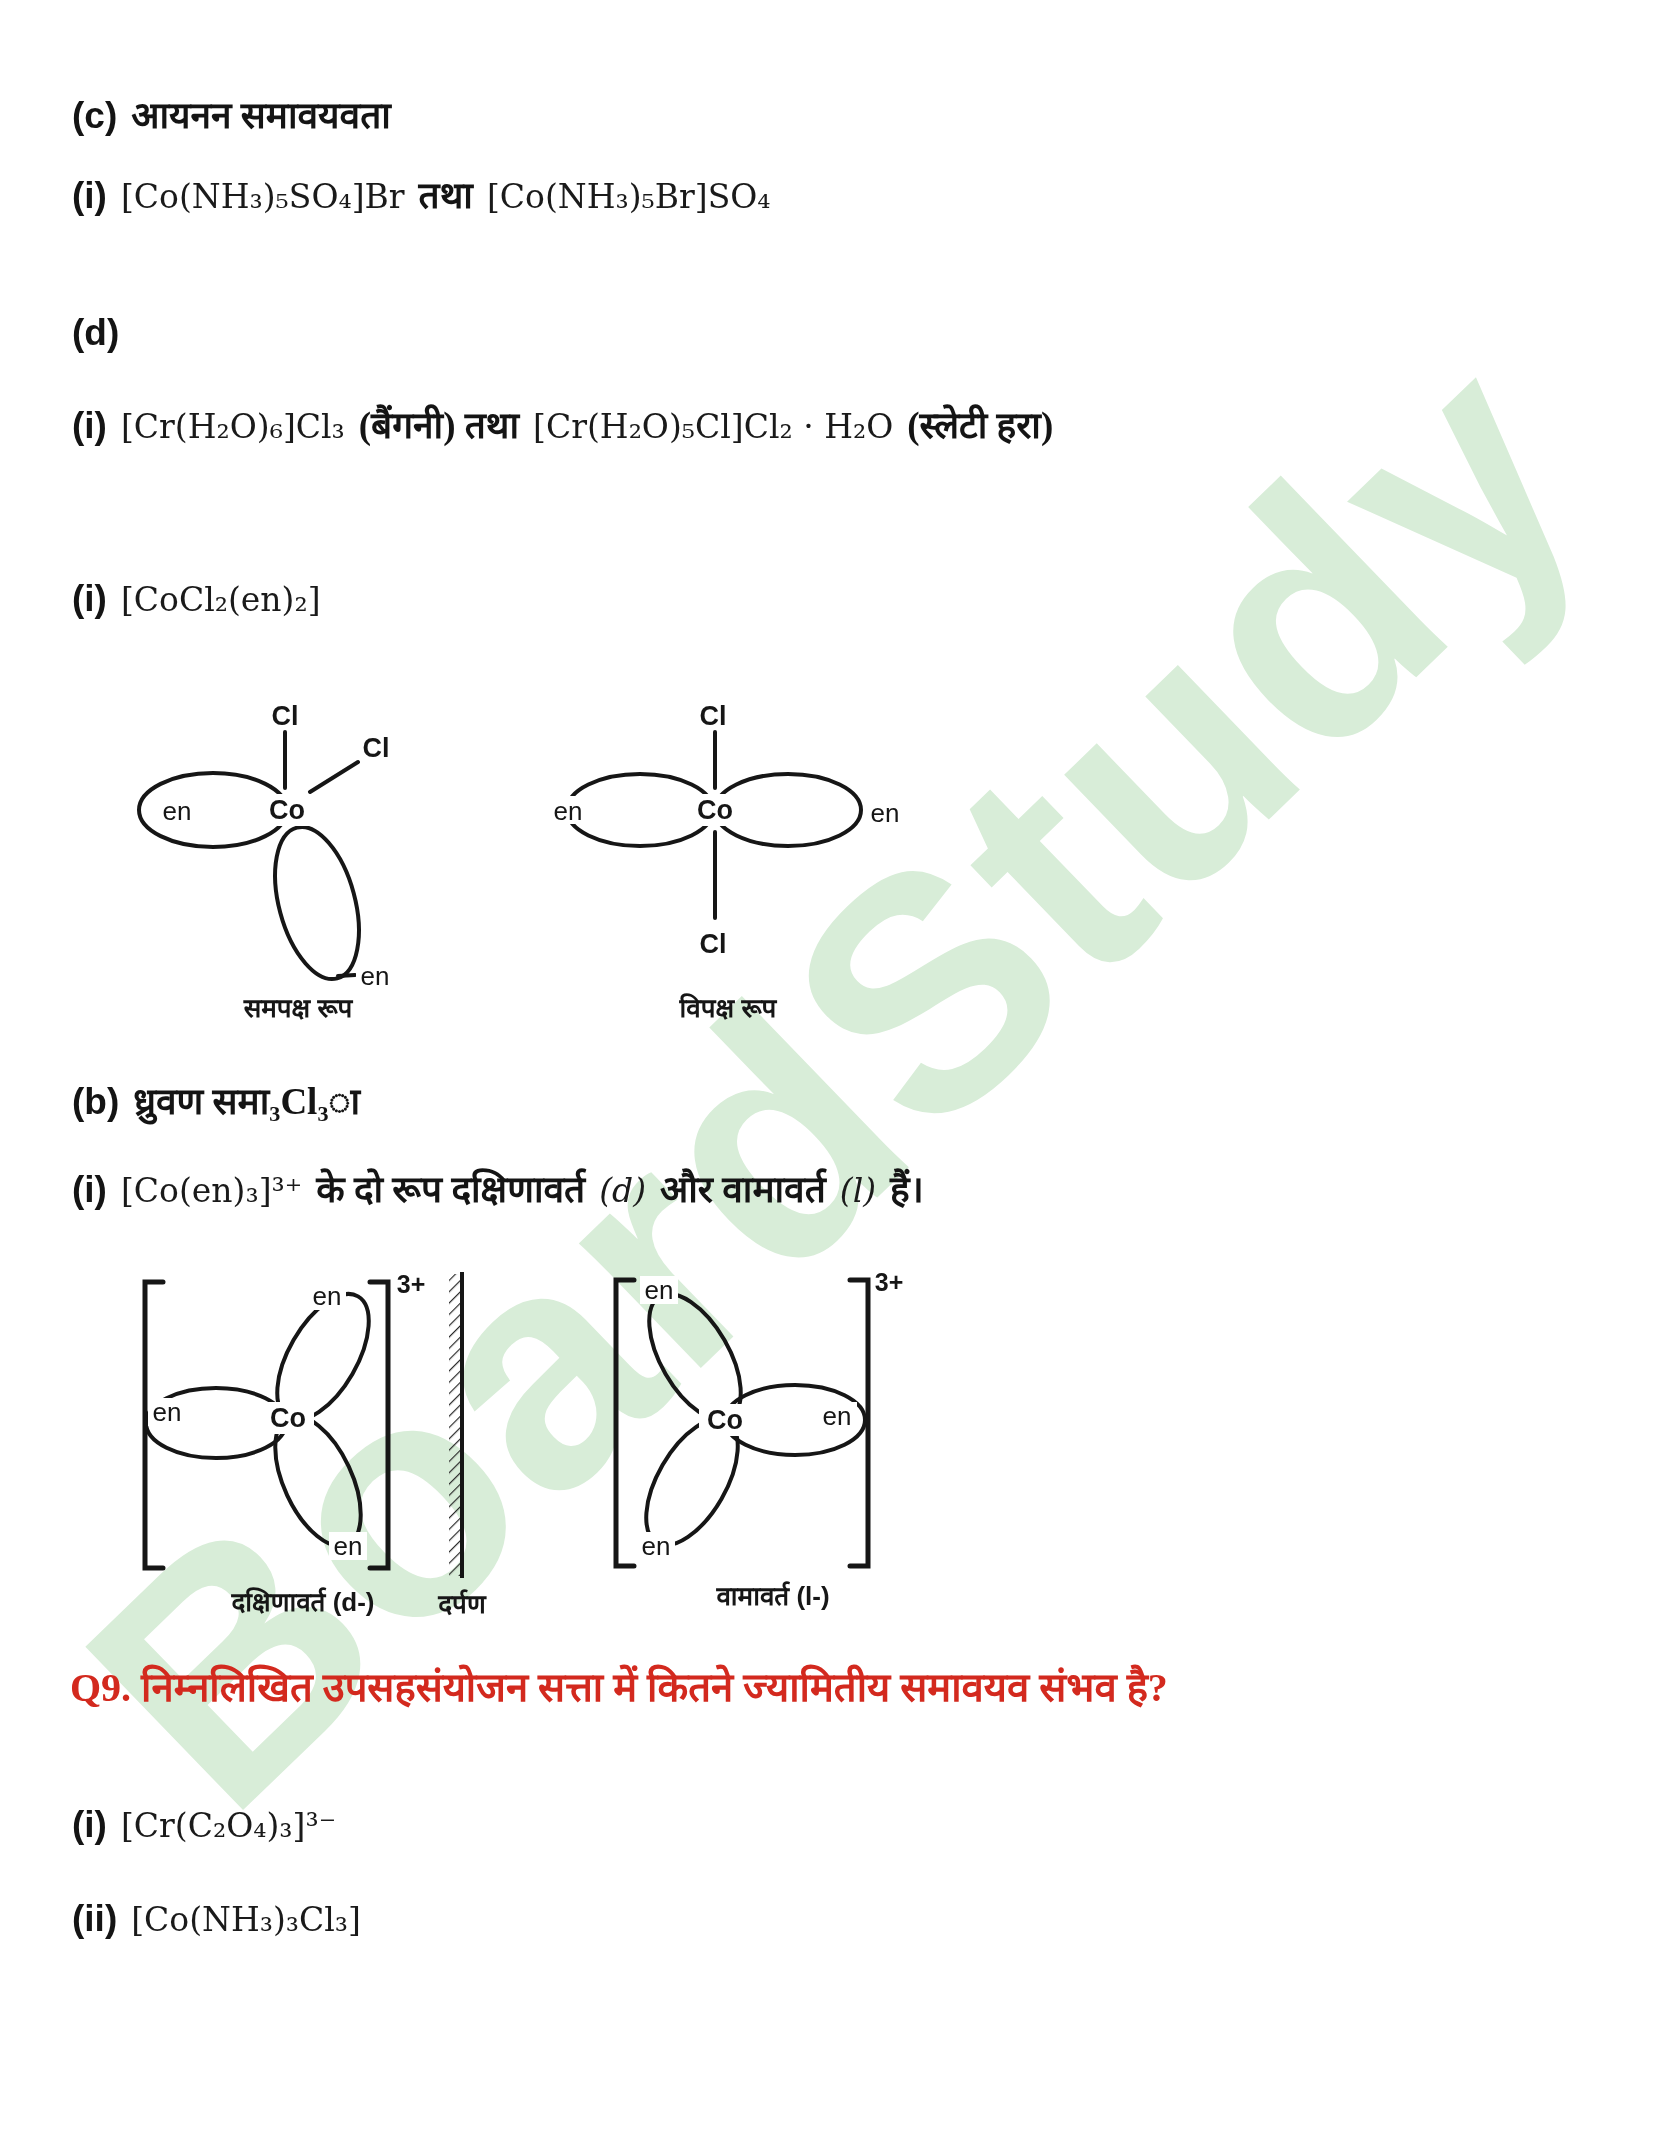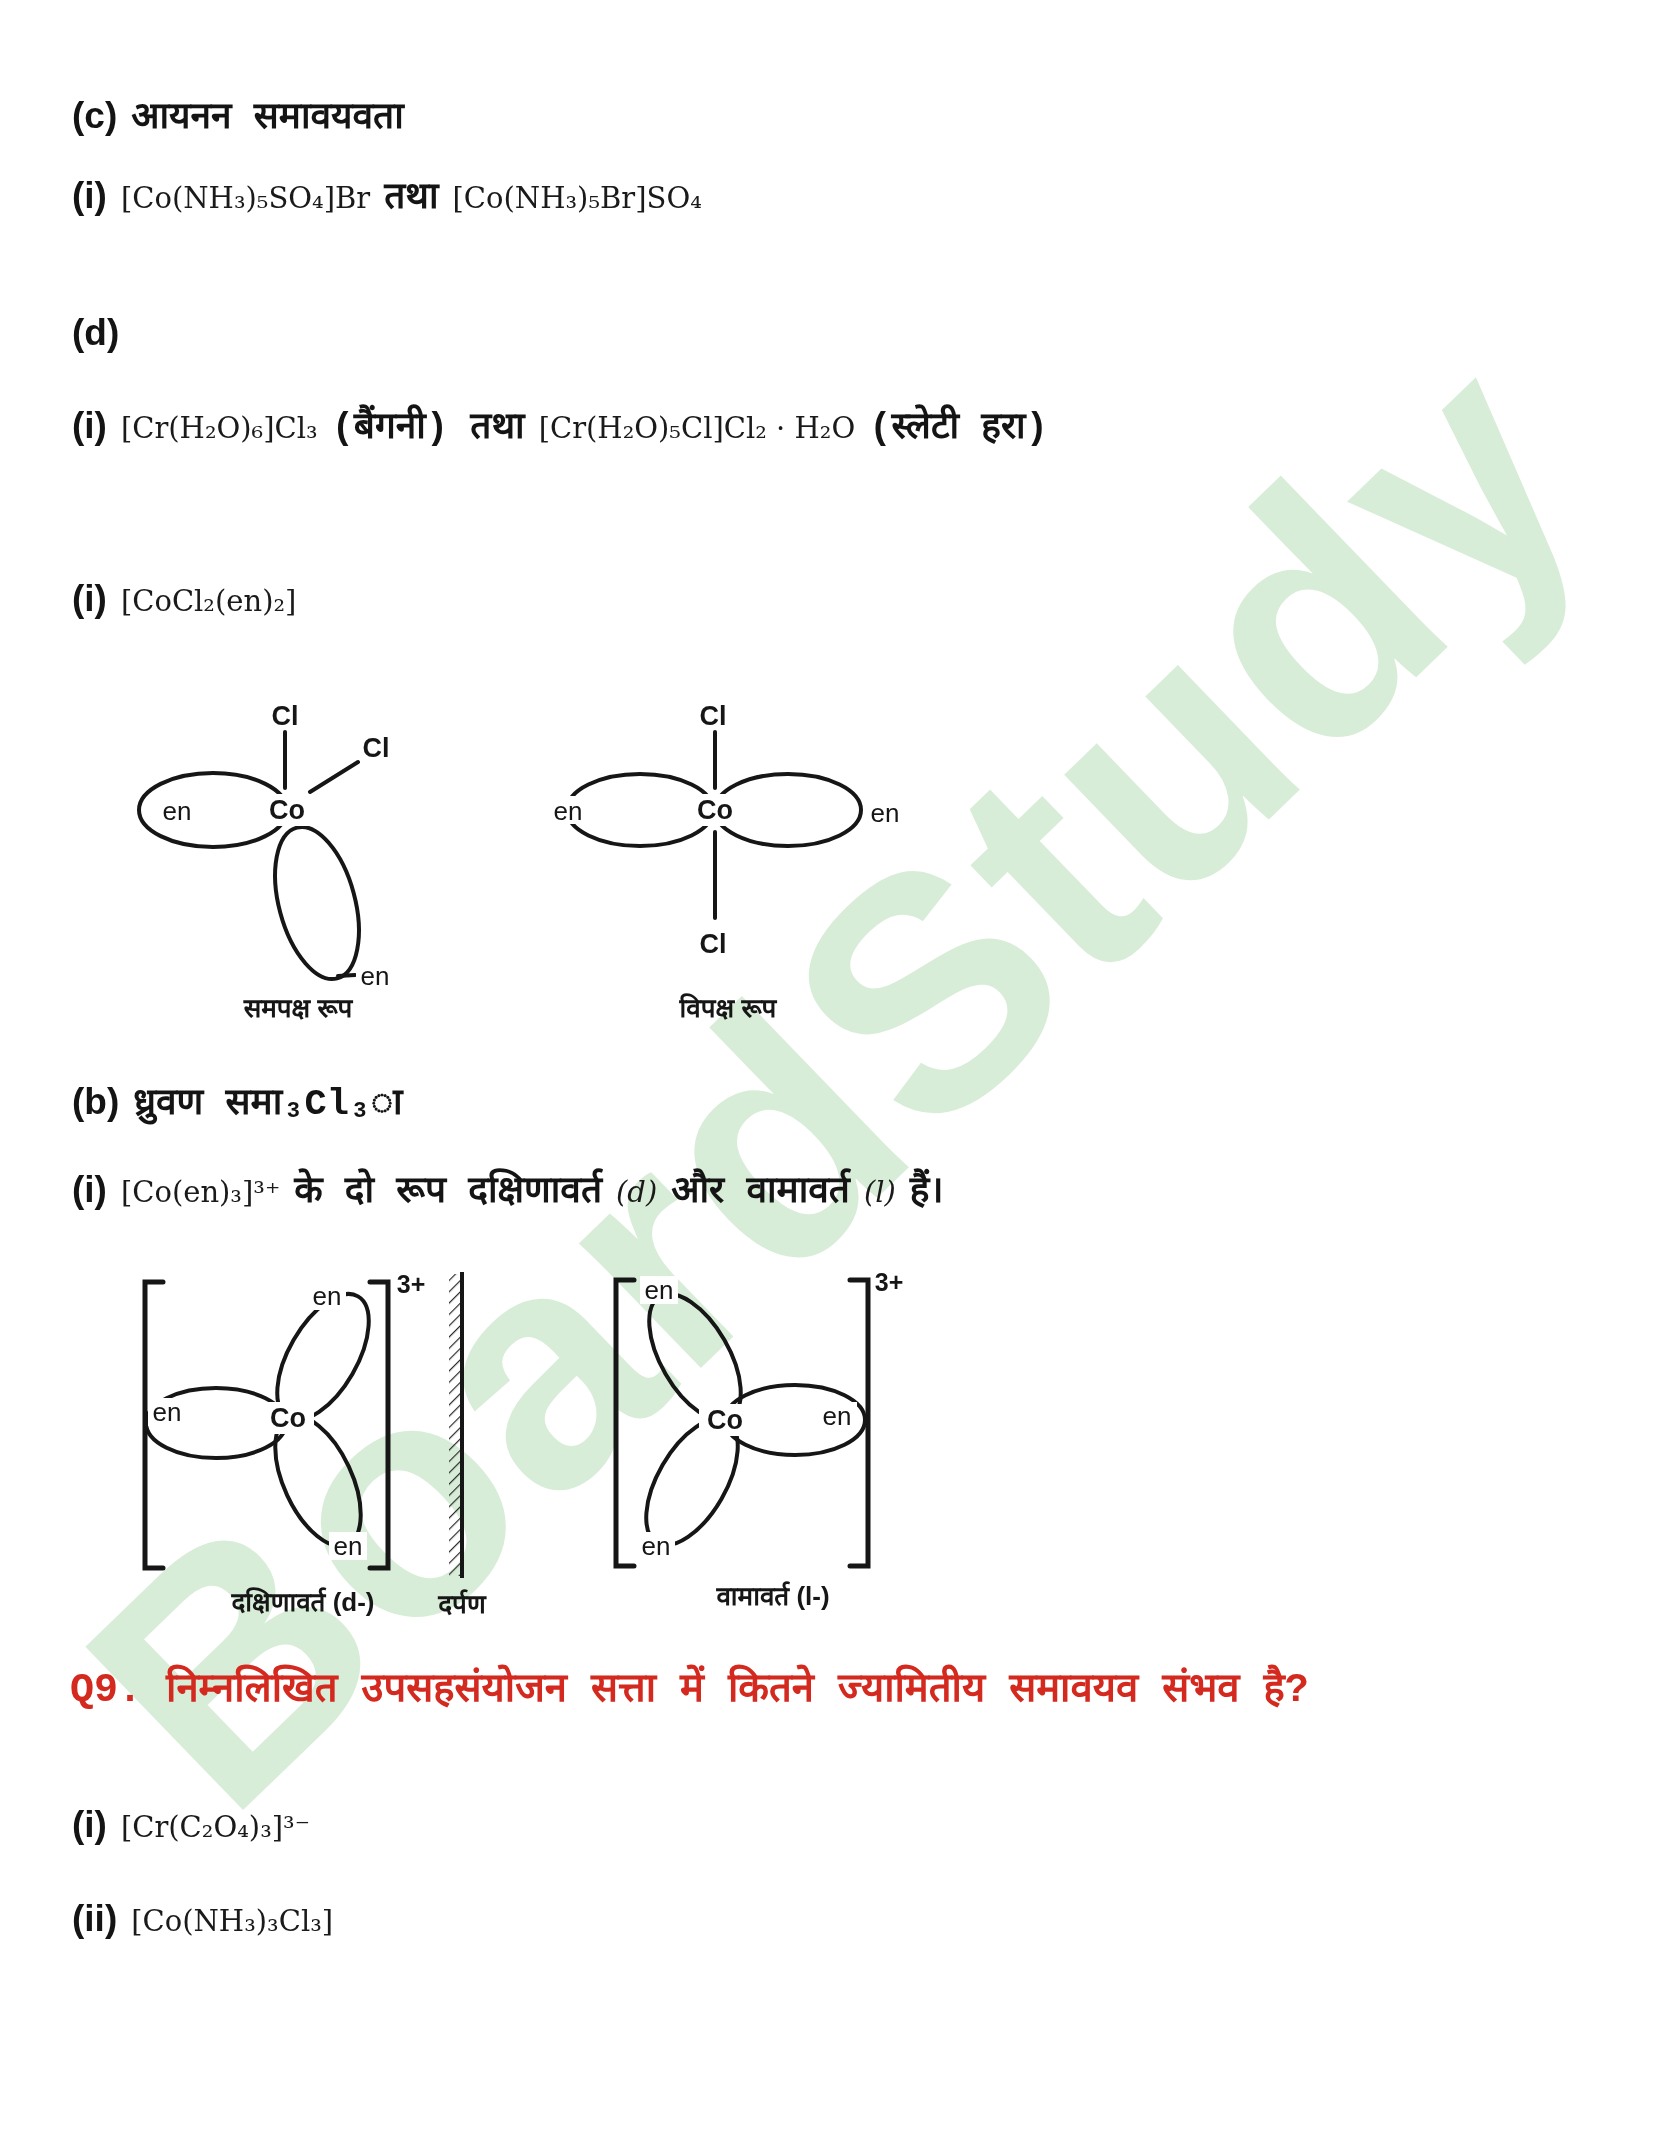--- a/index.html
+++ b/index.html
@@ -11,23 +11,23 @@
   .watermark {
     position:absolute; left:835px; top:1080px;
     transform:translate(-50%,-50%) rotate(-44deg);
     font-size:330px; font-weight:700; letter-spacing:4px;
     color:#d8edd8; white-space:nowrap; z-index:0; user-select:none;
   }
   .line {
     position:absolute; left:72px; z-index:2;
     display:flex; align-items:baseline; gap:14px; white-space:nowrap;
   }
-  .hindi  { font-weight:700; font-size:37px; color:#141414; font-family:Liberation Mono, monospace; }
+  .hindi  { font-weight:700; font-size:37px; color:#141414; font-family:Liberation Serif, serif; }
   .label  { font-weight:700; font-size:37px; color:#141414; font-family:"Liberation Sans", sans-serif; }
-  .formula{ font-family:"DejaVu Serif","Liberation Serif",serif; font-weight:400; font-size:29px; color:#1a1a1a; }
+  .formula{ font-family:"DejaVu Serif","Liberation Serif",serif; font-weight:400; font-size:33px; color:#1a1a1a; }
   .it     { font-style:italic; }
   .red    { color:#d3291e; }
   .diag   { position:absolute; z-index:2; }
   svg text { fill:#161616; }
   .t-atom { font-family:"Liberation Sans",sans-serif; font-size:27px; font-weight:600;
             text-anchor:middle; dominant-baseline:central; }
   .t-en   { font-family:"Liberation Sans",sans-serif; font-size:26px; font-weight:500;
             text-anchor:middle; dominant-baseline:central; }
   .t-chg  { font-family:"Liberation Sans",sans-serif; font-size:25px; font-weight:700;
             text-anchor:middle; dominant-baseline:central; }

